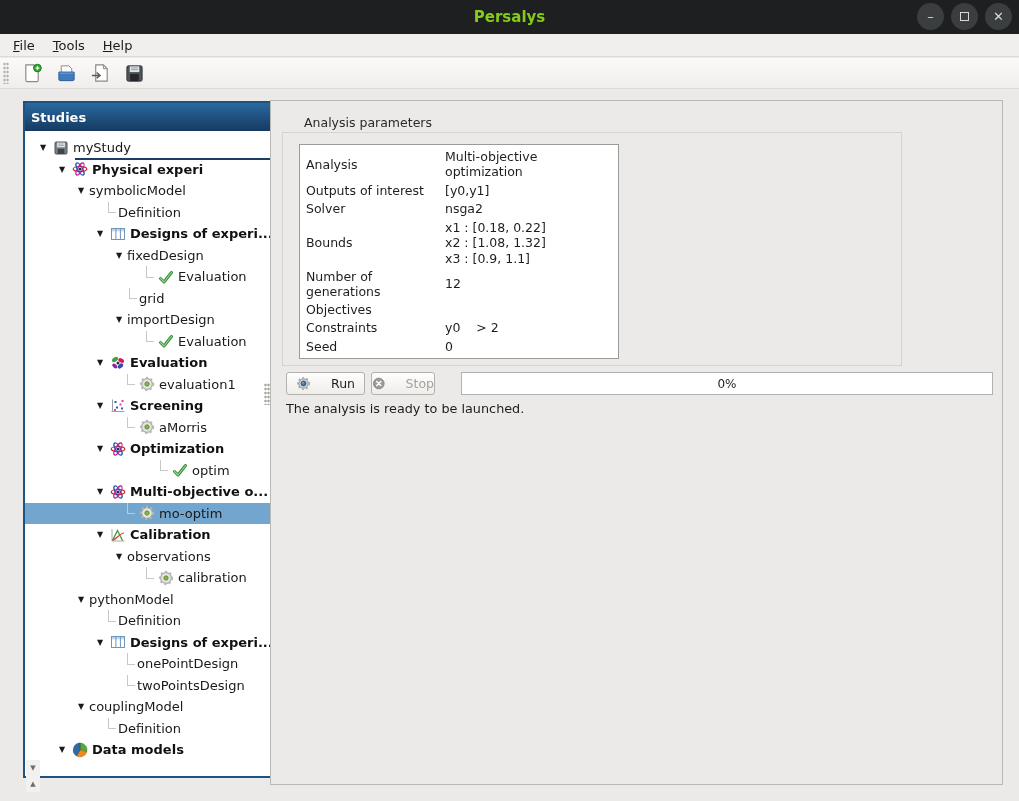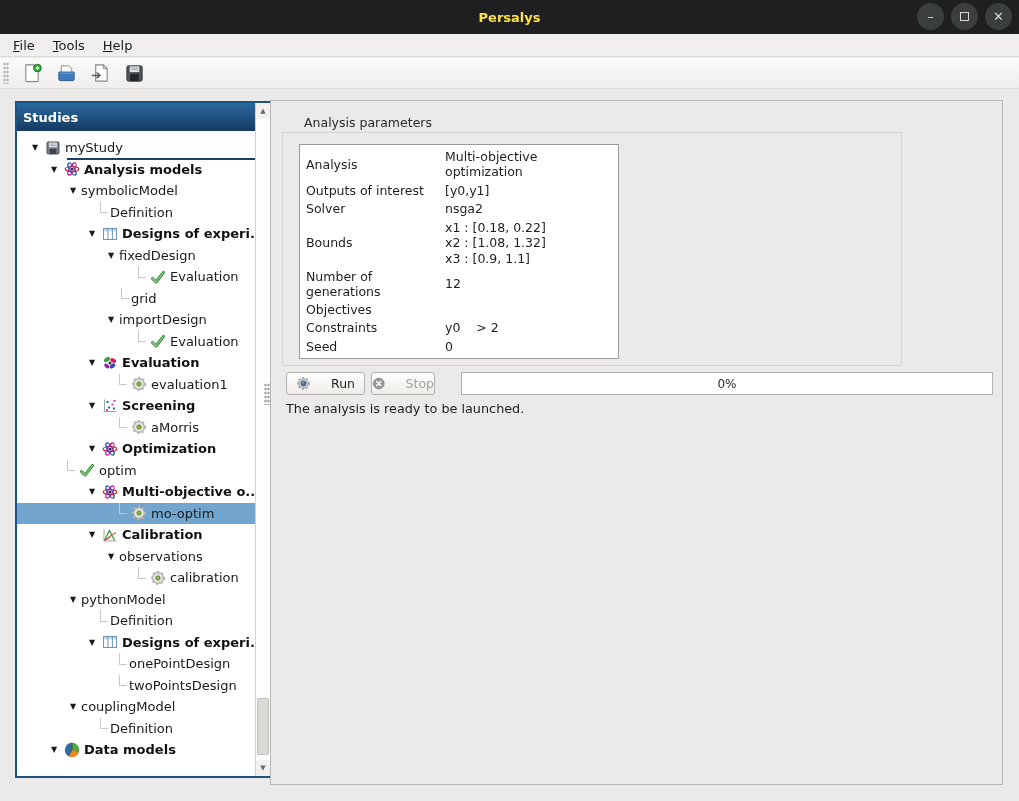--- a/index.html
+++ b/index.html
@@ -6,41 +6,41 @@
   html,body { margin:0; padding:0; }
   body {
     width:1019px; height:801px; position:relative; overflow:hidden;
     background:#ebeae8;
     font-family:"DejaVu Sans","Liberation Sans",sans-serif;
     font-size:13px; color:#1b1b1b;
   }
   
   .titlebar { position:absolute; left:0; top:0; right:0; height:34px;
     background:#1d1f20; display:flex; align-items:center; justify-content:center; }
-  .title { color:#fde047; font-weight:bold; font-size:13px; }
+  .title { color:#84cc16; font-weight:bold; font-size:15px; }
   .winbtns { position:absolute; right:7px; top:3px; display:flex; gap:7px; }
   .wbtn { width:27px; height:27px; border-radius:50%; background:#3b3e3f; color:#d8d8d8;
     display:flex; align-items:center; justify-content:center; font-size:13px; cursor:default; }
   .wbtn .sq { width:9px; height:9px; border:1.5px solid #d8d8d8; display:block; }
   
   .menubar { position:absolute; left:0; top:34px; right:0; height:23px; background:#f0efed;
     border-bottom:1px solid #dddbd8; display:flex; align-items:center; padding-left:4px; }
   .mitem { display:inline-block; padding:2px 9px; }
   .mitem::first-letter { text-decoration:underline; }
   
   .toolbar { position:absolute; left:0; top:58px; right:0; height:31px;
     background:linear-gradient(#fbfaf9,#f0eeec); border-bottom:1px solid #dddbd8;
     display:flex; align-items:center; padding-left:3px; }
   .thandle { width:6px; height:22px; margin:0 6px 0 0;
     background-image:radial-gradient(#b7b5b2 1px, transparent 1.2px); background-size:3px 4px; }
   .tbtn { width:26px; height:26px; margin:0 4px; display:flex; align-items:center; justify-content:center; }
   .tbtn svg { width:21px; height:21px; }
   
-  .sidebar { position:absolute; left:15px; top:101px; width:257px; height:677px;
-    border:2px solid #1c5380; background:#0c4a6e; display:flex; }
+  .sidebar { position:absolute; left:23px; top:101px; width:257px; height:677px;
+    border:2px solid #1c5380; background:#0c4a6e; display:flex;flex-direction:column; }
   .side-main { flex:1; min-width:0; display:flex; flex-direction:column; }
   .side-header { height:28px; flex:none; background:linear-gradient(180deg,#2a699f,#153a61);
     color:#fff; font-weight:bold; display:flex; align-items:center; padding-left:6px; }
   .tree { flex:1; background:#fff; padding-top:6px; overflow:hidden; }
   .trow { height:21.5px; display:flex; align-items:center; position:relative; white-space:nowrap; }
   .trow.sel { background:#72a6ce; }
   .exp { width:16px; flex:none; font-size:8px; color:#1a1a1a; text-align:center; }
   .branch { width:14px; height:21.5px; flex:none; position:relative; }
   .branch::before { content:""; position:absolute; left:4px; top:0; height:11px; border-left:1px solid #c9c7c4; }
   .branch::after  { content:""; position:absolute; left:4px; top:10.5px; width:8px; border-top:1px solid #c9c7c4; }
@@ -160,21 +160,21 @@
         <div class="trow" style="padding-left: 29px;">
           <span class="exp">▼</span>
           <span class="ticon">
             <svg viewBox="0 0 16 16" fill="none">
               <ellipse cx="8" cy="8" rx="6.8" ry="2.5" stroke="#c62828" stroke-width="1.2"></ellipse>
               <ellipse cx="8" cy="8" rx="6.8" ry="2.5" stroke="#1e56b0" stroke-width="1.2" transform="rotate(60 8 8)"></ellipse>
               <ellipse cx="8" cy="8" rx="6.8" ry="2.5" stroke="#c2189c" stroke-width="1.2" transform="rotate(120 8 8)"></ellipse>
               <circle cx="8" cy="8" r="1.6" fill="#3a1f63"></circle>
             </svg>
           </span>
-          <span class="tlabel bold">Analysis models</span>
+          <span class="tlabel bold">Physical experi</span>
         </div>
         <div class="trow" style="padding-left: 48px;">
           <span class="exp">▼</span>
           <span class="tlabel link">symbolicModel</span>
         </div>
         <div class="trow" style="padding-left: 79px;">
           <span class="branch"></span>
           <span class="tlabel">Definition</span>
         </div>
         <div class="trow" style="padding-left: 67px;">
@@ -278,21 +278,21 @@
           <span class="ticon">
             <svg viewBox="0 0 16 16" fill="none">
               <ellipse cx="8" cy="8" rx="6.8" ry="2.5" stroke="#c62828" stroke-width="1.2"></ellipse>
               <ellipse cx="8" cy="8" rx="6.8" ry="2.5" stroke="#1e56b0" stroke-width="1.2" transform="rotate(60 8 8)"></ellipse>
               <ellipse cx="8" cy="8" rx="6.8" ry="2.5" stroke="#c2189c" stroke-width="1.2" transform="rotate(120 8 8)"></ellipse>
               <circle cx="8" cy="8" r="1.6" fill="#3a1f63"></circle>
             </svg>
           </span>
           <span class="tlabel bold">Optimization</span>
         </div>
-        <div class="trow" style="padding-left: 46px;">
+        <div class="trow" style="padding-left: 98px; margin-left: 33px;">
           <span class="branch"></span>
           <span class="ticon">
             <svg viewBox="0 0 16 16">
               <path d="M2.5 9.5 L6 13 L13.5 3.5" fill="none" stroke="#2f8f2f" stroke-width="3" stroke-linecap="round" stroke-linejoin="round"></path>
               <path d="M2.5 9.5 L6 13 L13.5 3.5" fill="none" stroke="#9ed49e" stroke-width="1.1" stroke-linecap="round" stroke-linejoin="round"></path>
             </svg>
           </span>
           <span class="tlabel">optim</span>
         </div>
         <div class="trow" style="padding-left: 67px;">

